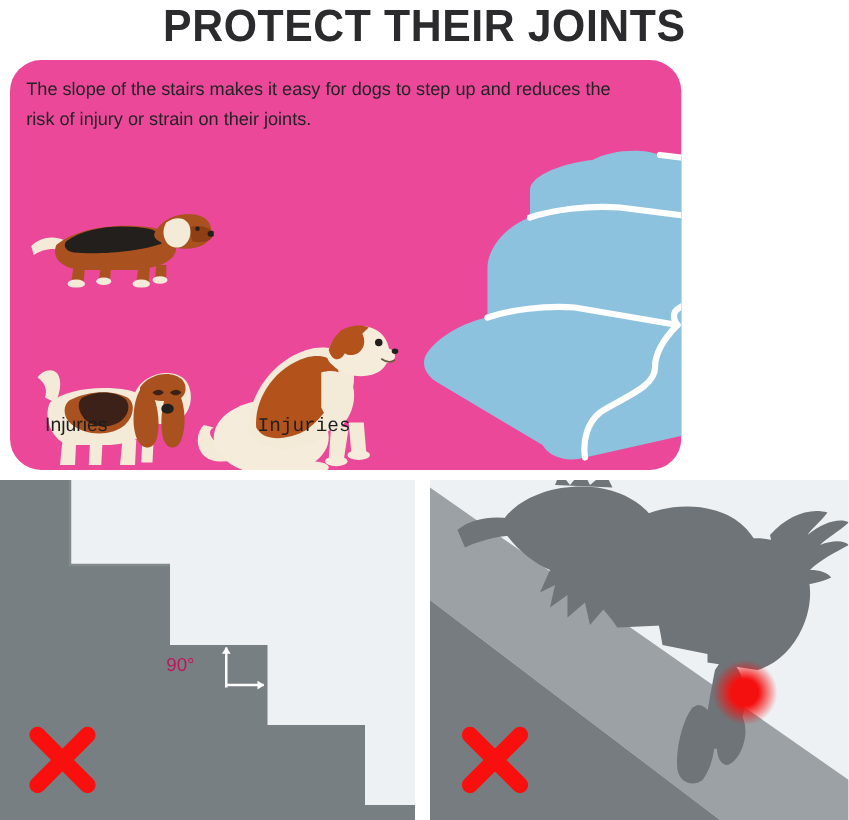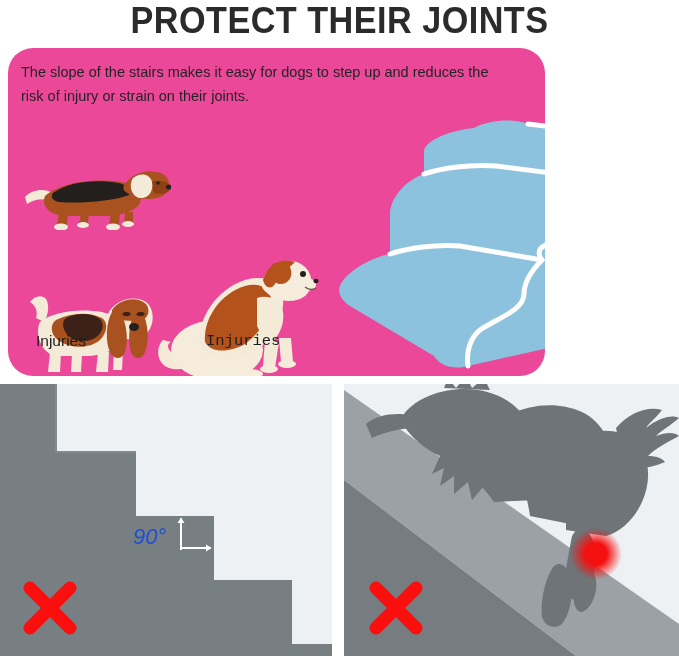--- a/index.html
+++ b/index.html
@@ -97,25 +97,24 @@
     width: 335px;
     height: 272px;
     background: #eef1f4;
     overflow: hidden;
   }
   .panel-bl svg, .panel-br svg { display: block; }
   .angle-label {
     position: absolute;
     left: 133px;
     top: 524px;
-    font-size: 22px;
-    color: #1d4ed8;
+    font-size: 15px;
+    color: #be185d;
     letter-spacing: 0px;
     white-space: nowrap;
-    font-style: italic;
   }
 </style>
 </head>
 <body>
 
 <div class="page">
 
   <div class="title">PROTECT THEIR JOINTS</div>
 
   <div class="panel-top">

